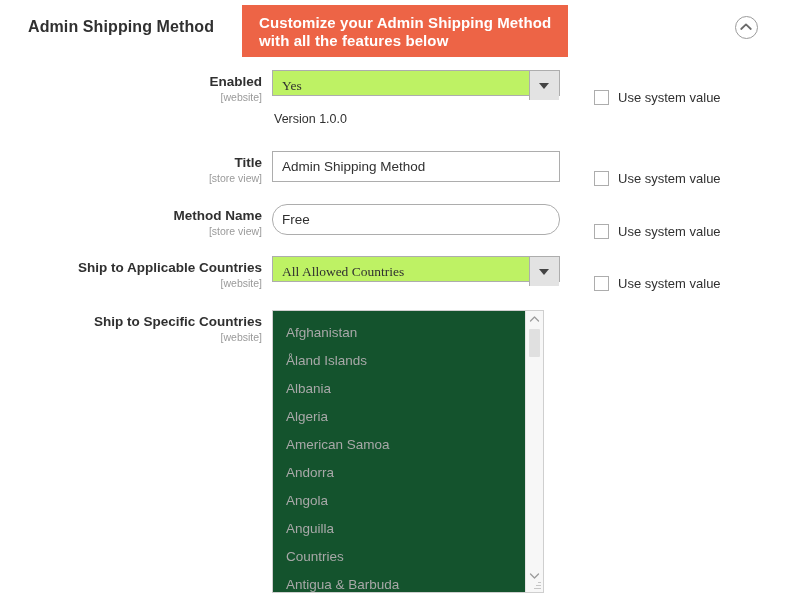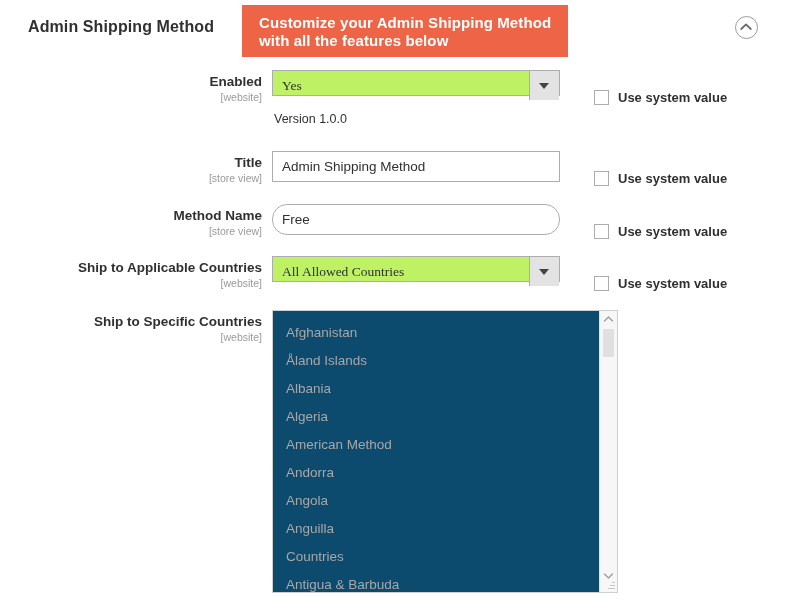--- a/index.html
+++ b/index.html
@@ -170,46 +170,45 @@
     white-space: nowrap;
   }
 
   
   .sysval {
     position: absolute;
     left: 594px;
     display: flex;
     align-items: center;
     cursor: pointer;
-    font-weight: bold;
   }
   .sysval .box {
     width: 15px;
     height: 15px;
     box-sizing: border-box;
     border: 1px solid #adadad;
     background: #ffffff;
     flex: 0 0 auto;
   }
   .sysval .cb-label {
     margin-left: 9px;
     font-size: 13px;
     color: #303030;
     white-space: nowrap;
   }
 
   
   .multiselect {
     position: absolute;
     left: 272px;
-    width: 346px;
+    width: 272px;
     height: 283px;
     box-sizing: border-box;
     border: 1px solid #cfcfcf;
-    background: #0c4a6e;
+    background: #14532d;
     overflow: hidden;
   }
   .ms-list {
     position: absolute;
     left: 0;
     top: 0;
     right: 18px;
     top: 8px;
     bottom: 0;
   }
@@ -347,21 +346,21 @@
       <span class="lbl">Ship to Specific Countries</span>
       <span class="scope">[website]</span>
     </div>
 
     <div class="multiselect" style="top:0px;">
       <div class="ms-list" id="ms-list">
           <div class="ms-option">Afghanistan</div>
           <div class="ms-option">Åland Islands</div>
           <div class="ms-option">Albania</div>
           <div class="ms-option">Algeria</div>
-          <div class="ms-option">American Method</div>
+          <div class="ms-option">American Samoa</div>
           <div class="ms-option">Andorra</div>
           <div class="ms-option">Angola</div>
           <div class="ms-option">Anguilla</div>
           <div class="ms-option">Countries</div>
           <div class="ms-option">Antigua &amp; Barbuda</div>
         </div>
 
       <div class="ms-scrollbar">
         <div class="ms-arrow up">
           <svg width="11" height="9" viewBox="0 0 11 9">

